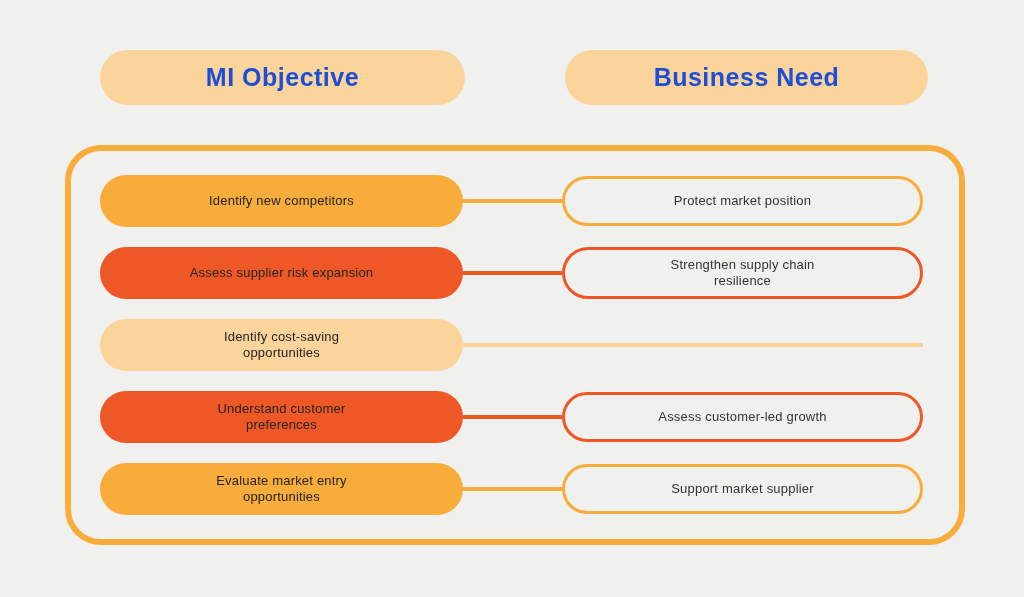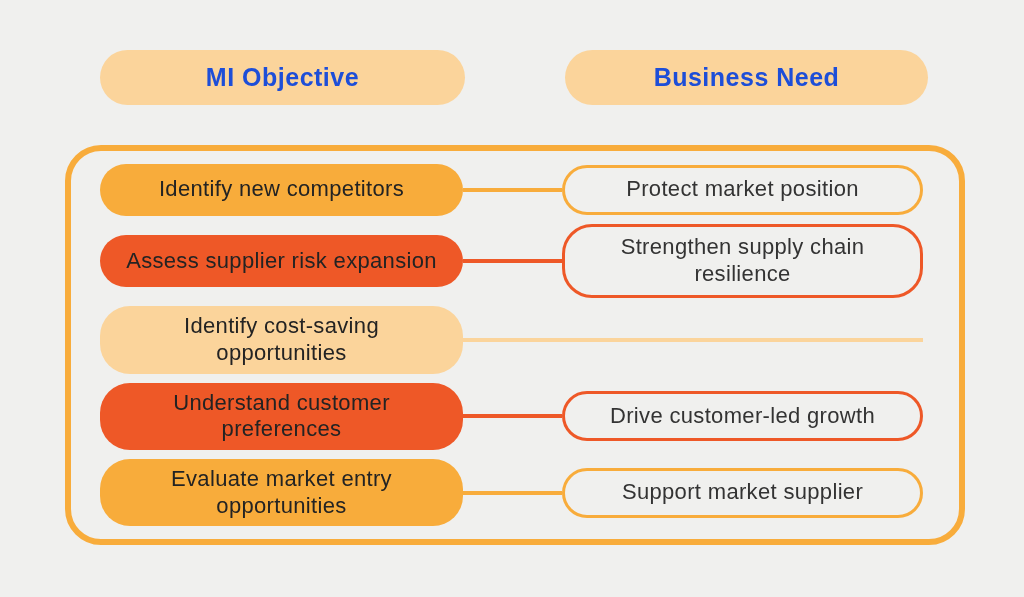--- a/index.html
+++ b/index.html
@@ -48,21 +48,21 @@
     align-items: center;
     width: 823px;
   }
 
   .pill {
     display: flex;
     align-items: center;
     justify-content: center;
     text-align: center;
     border-radius: 30px;
-    font-size: 22px;
+    font-size: 13px;
     letter-spacing: 0.015em;
     line-height: 1.22;
     white-space: pre-line;
     padding: 7px 18px;
   }
   .pill-left {
     flex: 0 0 363px;
     min-height: 52px;
     background: var(--accent);
     color: #232323;
@@ -123,21 +123,21 @@
     <div class="connector"></div>
   </div>
 
   <div class="row" style="--accent: #EE5827;">
     <div class="pill pill-left">
       <span>Understand customer
 preferences</span>
     </div>
     <div class="connector"></div>
     <div class="pill pill-right">
-      <span>Drive customer-led growth</span>
+      <span>Assess customer-led growth</span>
     </div>
   </div>
 
   <div class="row" style="--accent: #F8AC3B;">
     <div class="pill pill-left">
       <span>Evaluate market entry
 opportunities</span>
     </div>
     <div class="connector"></div>
     <div class="pill pill-right">

